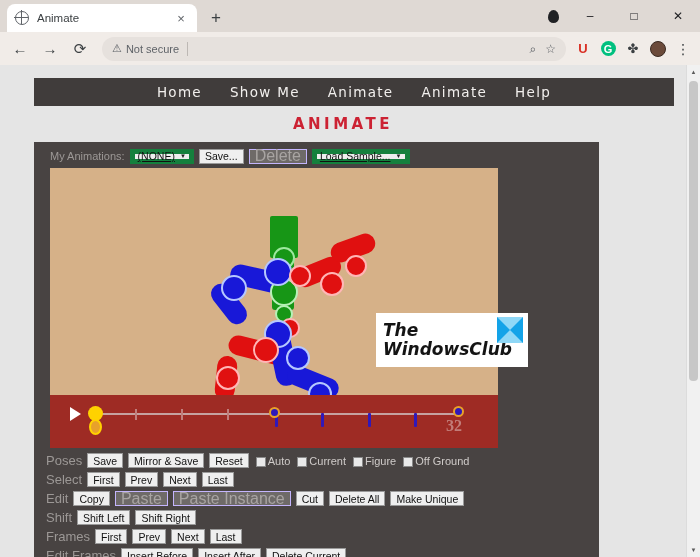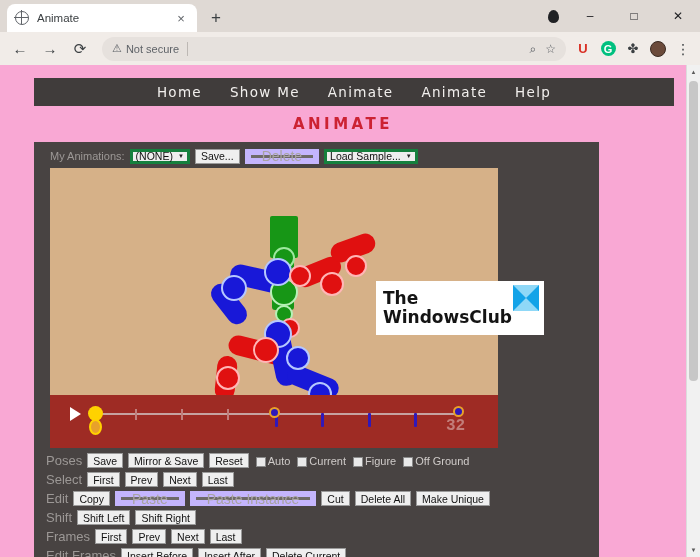--- a/index.html
+++ b/index.html
@@ -87,21 +87,21 @@
     color: #fff; font-size: 11px; font-weight: bold;
     display: flex; align-items: center; justify-content: center;
   }
   .ext-puzzle { color: #3c4043; font-size: 13px; }
   .ext-avatar { width: 16px; height: 16px; border-radius: 50%; background: #6b4a3a; border: 1px solid #3a2a22; }
   .ext-menu { color: #3c4043; font-size: 14px; line-height: 8px; letter-spacing: 0; }
 
   
   .page {
     position: absolute; top: 65px; left: 0; width: 700px; height: 492px;
-    background: #f9a8d4; overflow: hidden;
+    background: #e5e5e5; overflow: hidden;
   }
   .page-inner { position: absolute; left:0; top:0; width: 686px; height: 492px; }
 
   .sitenav {
     position: absolute; left: 34px; top: 13px; width: 640px; height: 28px;
     background: #403c3b; display: flex; align-items: center; justify-content: center; gap: 28px;
   }
   .navitem {
     color: #f2f0ee; font-size: 13.5px; letter-spacing: 1.3px; cursor: pointer;
     font-family: "DejaVu Sans", sans-serif;
@@ -116,35 +116,35 @@
     position: absolute; left: 34px; top: 77px; width: 565px; height: 415px;
     background: #484342;
   }
 
   .anim-row {
     position: absolute; left: 16px; top: 6px; height: 16px;
     display: flex; align-items: center; gap: 5px;
   }
   .anim-label { color: #9c9896; font-size: 11px; }
   .mini-select {
-    background: #eeeeee; border: 3px solid #15803d; font-size: 10.5px;
+    background: #eeeeee; border: 5px solid #15803d; font-size: 10.5px;
     color: #111; height: 15px; padding: 0 14px 0 3px; position: relative;
-    display: inline-flex; align-items: center; cursor: pointer;
+    display: inline-flex; align-items: center; cursor: pointer; text-decoration: underline;
   }
   .mini-select::after {
     content: "\25BC"; position: absolute; right: 3px; font-size: 6px; color: #222;
   }
   .btn-light {
     background: #efefef; border: 1px solid #9a9a9a; font-size: 10.5px;
     color: #111; height: 15px; padding: 0 5px; display: inline-flex;
     align-items: center; cursor: pointer; white-space: nowrap;
   }
   .btn-dis {
-    background: #6e6a68; border: 6px solid #c4b5fd; font-size: 14px;
-    color: #a8a4a2; height: 15px; padding: 0 11px; display: inline-flex;
+    background: #6e6a68; border: 1px solid #c4b5fd; font-size: 16px;
+    color: #a8a4a2; height: 15px; padding: 0 5px; display: inline-flex;
     align-items: center; white-space: nowrap;
   }
 
   
   .stage {
     position: absolute; left: 16px; top: 26px; width: 448px; height: 253px;
     background: #d6b188; overflow: hidden;
   }
   .ground { position: absolute; left: 0; bottom: 0; width: 448px; height: 26px; background: #9e2b24; }
 
@@ -169,38 +169,38 @@
   .playhead-top {
     position: absolute; width: 15px; height: 15px; border-radius: 50%;
     background: #ffd200; cursor: pointer;
   }
   .playhead-bot {
     position: absolute; width: 13px; height: 16px; border-radius: 50%;
     background: #e8a12a; border: 2px solid #ffd200; cursor: pointer;
   }
   .tl-count {
     position: absolute; color: #c27d79; font-size: 16px; font-weight: bold;
-    font-family: Liberation Mono, monospace;
+    font-family: Liberation Serif, serif;
   }
 
   
   .ctrls { position: absolute; left: 12px; top: 310px; width: 620px; }
   .crow { display: flex; align-items: center; gap: 5px; height: 17px; margin-bottom: 2px; }
   .clabel { color: #9c9896; font-size: 13px; white-space: nowrap; }
   .chk { display: inline-flex; align-items: flex-end; gap: 2px; margin-left: 2px; }
   .chkbox {
     width: 10px; height: 10px; background: #e9e9e9; border: 1px solid #8a8a8a;
     display: inline-block; cursor: pointer;
   }
   .chklbl { color: #cfcbc9; font-size: 11px; }
 
   
   .watermark {
-    position: absolute; left: 376px; top: 216px; width: 168px; height: 54px;
-    background: #ffffff; display: flex; align-items: center;
+    position: absolute; left: 376px; top: 248px; width: 152px; height: 54px;
+    background: #ffffff; display: flex; align-items: center; font-style: italic;
   }
   .wm-text {
     font-family: "DejaVu Sans", sans-serif; font-weight: bold;
     color: #141414; font-size: 17px; line-height: 19px; padding-left: 7px;
   }
   .wm-logo {
     position: absolute; right: 5px; top: 4px; width: 26px; height: 26px;
     background: #0d9fe0;
   }
   .wm-logo svg { display: block; }

